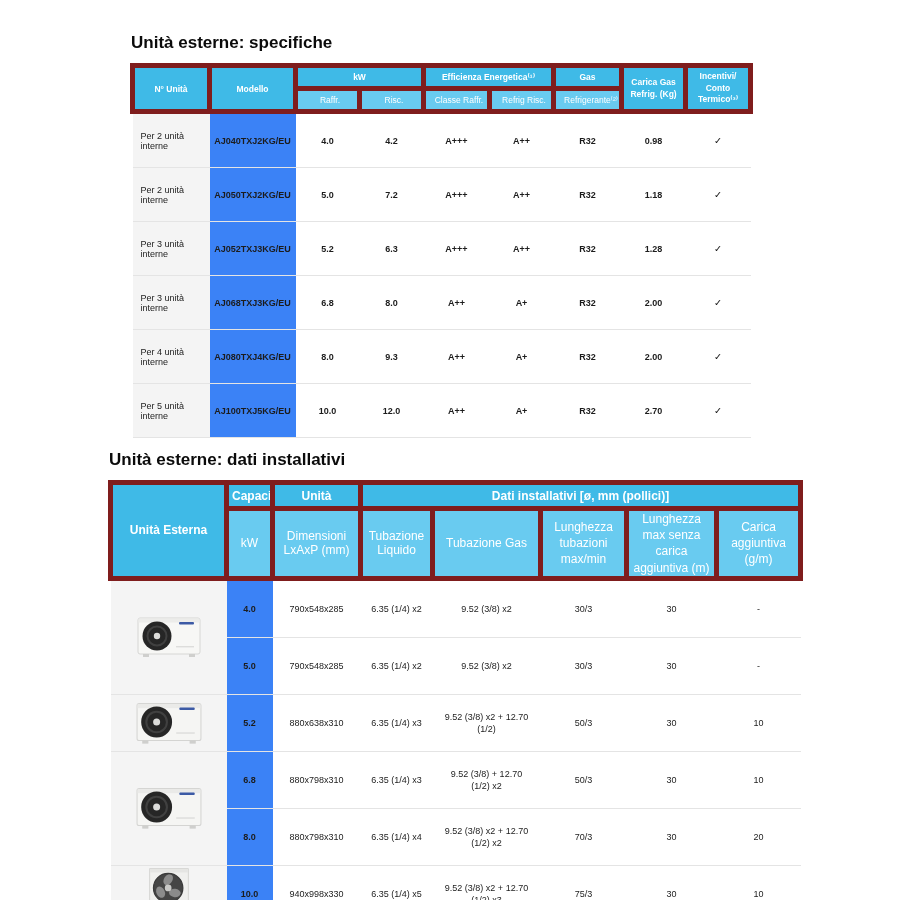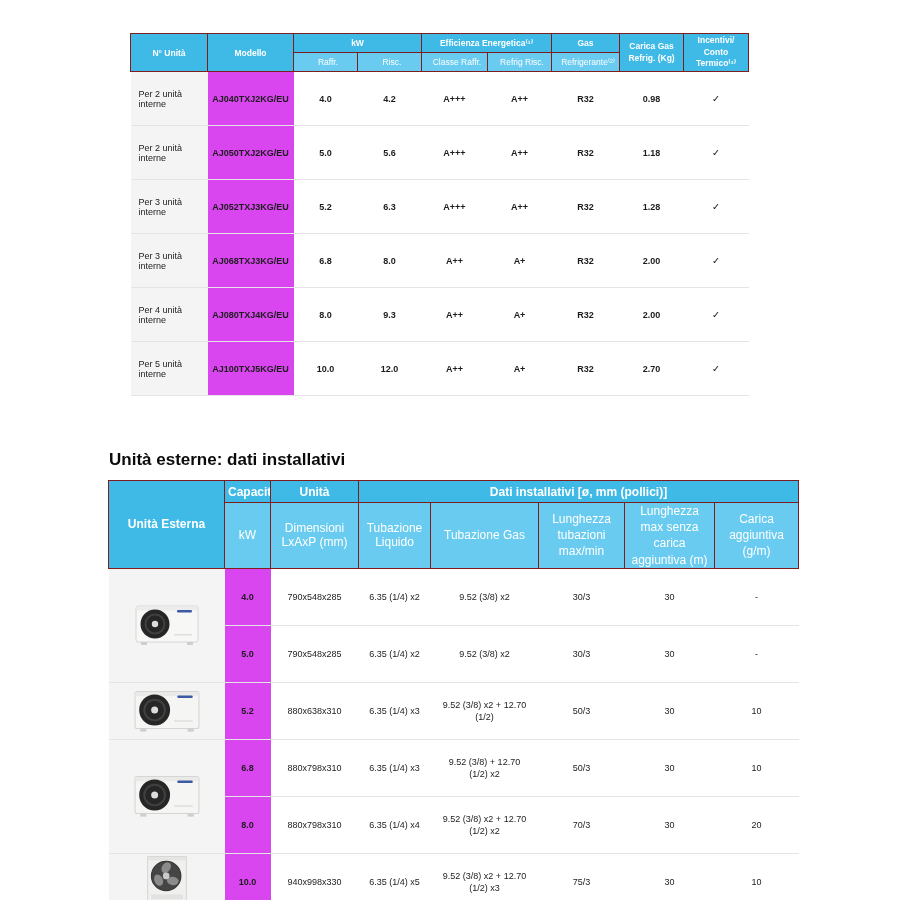--- a/index.html
+++ b/index.html
@@ -2,44 +2,45 @@
 <html><head>
 <meta charset="utf-8">
 <style>
   html,body{margin:0;padding:0;background:#ffffff;width:900px;height:900px;
     font-family:"Liberation Sans","DejaVu Sans",sans-serif;color:#1c1c1c;}
   .section{position:absolute;}
   .sec-title{font-size:17px;font-weight:bold;color:#0b0b0b;margin:0 0 10px 1px;letter-spacing:0;}
   table{border-collapse:collapse;table-layout:fixed;}
   th,td{padding:0 3px;text-align:center;vertical-align:middle;overflow:hidden;}
   
-  th{color:#ffffff;font-weight:bold;border:1px solid #7f1d1d;}
+  th{color:#ffffff;font-weight:bold;border:5px solid #7f1d1d;}
   .hd{background:#3fbae7;}
   .hl{background:#69cbf0;font-weight:normal;}
   .t1 th{font-size:8.5px;}
   .t2 th{font-size:12px;}
   .t1 .h1 th{height:18px;}
   .t1 .h2 th{height:18px;padding-left:8px;}
   .t2 .h1 th{height:21px;}
   .t2 .h2 th{height:22px;}
   
   td{font-size:9px;border-bottom:1px solid #e4e4e4;background:#ffffff;}
   .t1 td{height:53px;}
   .t2 td{height:56px;}
   .lab{background:#f4f4f4;text-align:left;padding-left:8px;font-weight:normal;margin-left:8px;}
-  .graycell{background:#d946ef;}
+  .graycell{background:#3b82f6;}
   .bold{font-weight:bold;}
   .ml{white-space:pre-line;line-height:1.35;}
   .imgcell{background:#f4f4f4;}
   .check{font-size:9.5px;}
 </style>
 </head>
 <body>
 
 <div class="section" style="left:130px;top:33px;width:618px;">
+  <h2 class="sec-title">Unità esterne: specifiche</h2>
 
   <table class="t1" style="width:618px;">
     <colgroup>
       <col style="width:77px">
         <col style="width:86px">
         <col style="width:64px">
         <col style="width:64px">
       <col style="width:66px">
         <col style="width:64px">
         <col style="width:68px">
@@ -74,21 +75,21 @@
       <td class="bold">A+++</td>
       <td class="bold">A++</td>
       <td class="bold">R32</td>
       <td class="bold">0.98</td>
       <td class="check">✓</td>
     </tr>
     <tr>
       <td class="lab">Per 2 unità interne</td>
       <td class="graycell bold">AJ050TXJ2KG/EU</td>
       <td class="bold">5.0</td>
-      <td class="bold">5.6</td>
+      <td class="bold">7.2</td>
       <td class="bold">A+++</td>
       <td class="bold">A++</td>
       <td class="bold">R32</td>
       <td class="bold">1.18</td>
       <td class="check">✓</td>
     </tr>
     <tr>
       <td class="lab">Per 3 unità interne</td>
       <td class="graycell bold">AJ052TXJ3KG/EU</td>
       <td class="bold">5.2</td>

